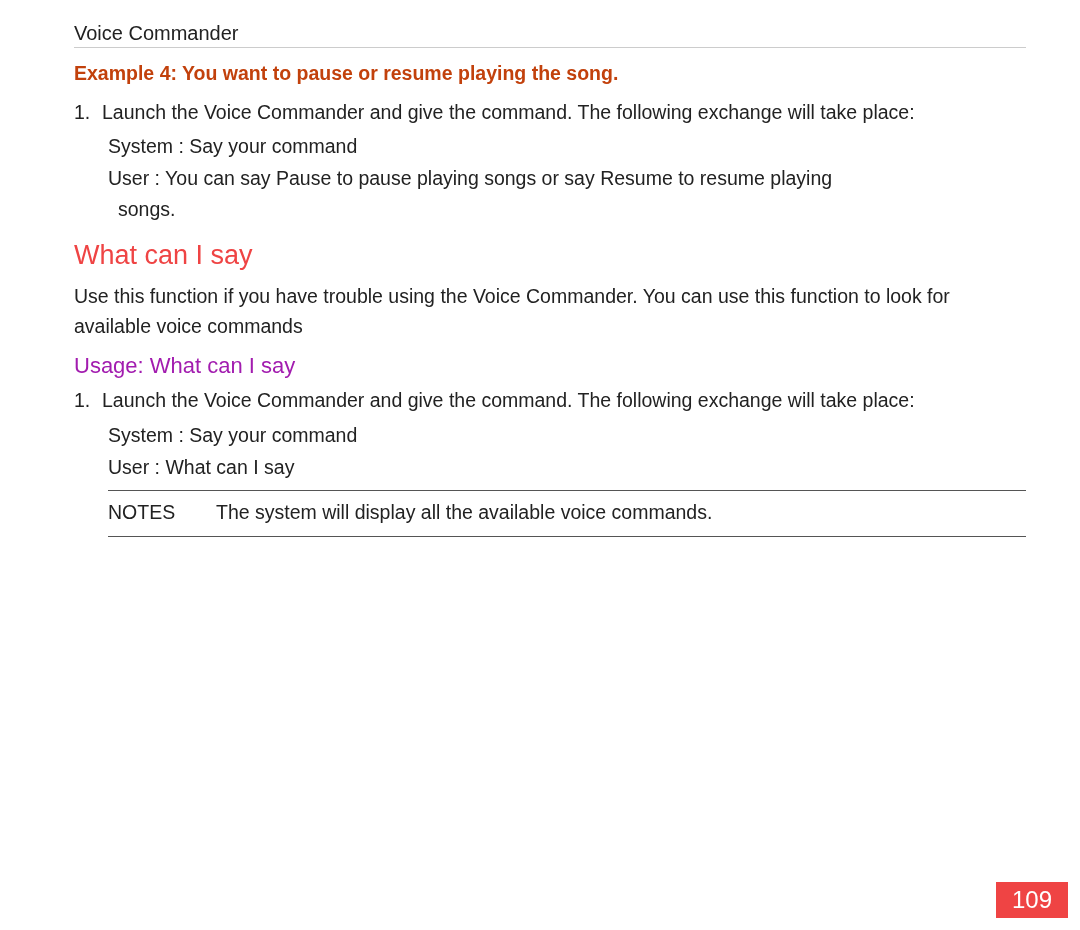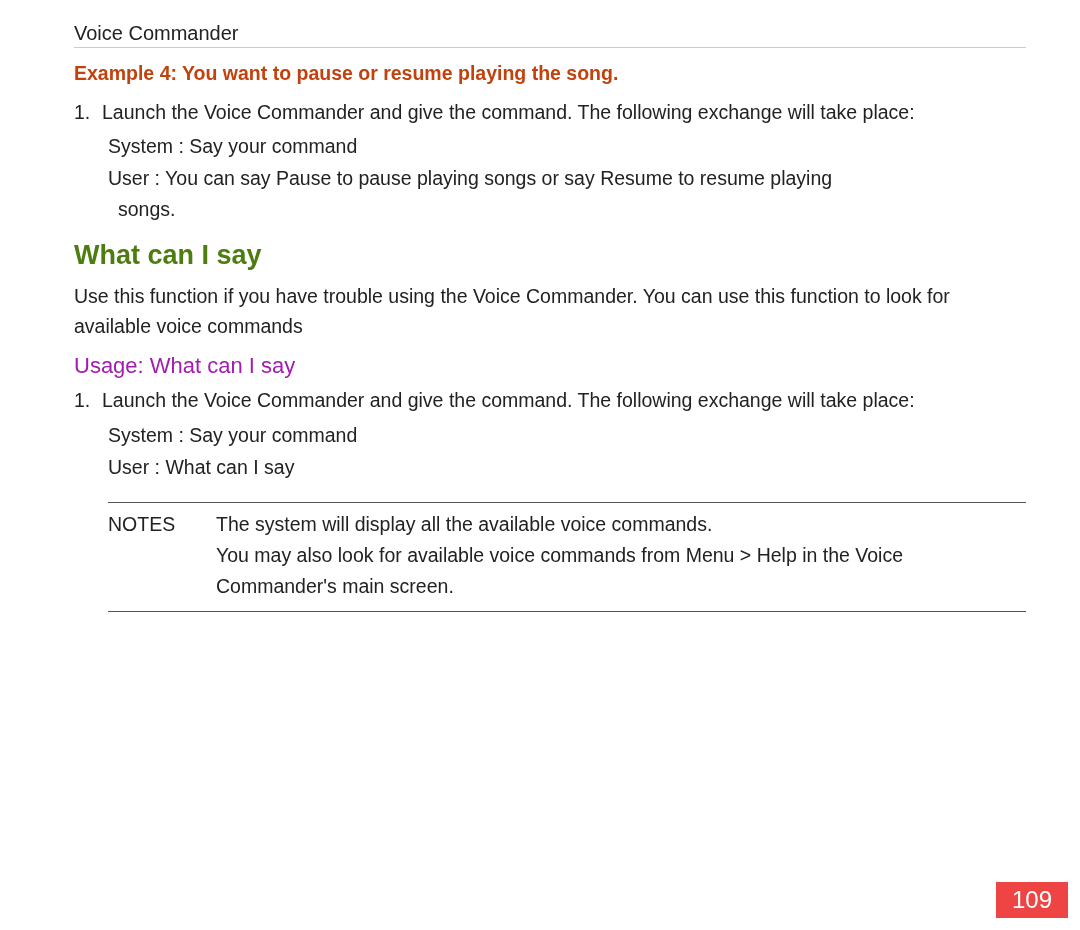--- a/index.html
+++ b/index.html
@@ -55,44 +55,44 @@
       font-size: 19.5px;
       line-height: 1.55;
       padding-left: 34px;
       margin-bottom: 2px;
     }
     .indent-wrap .cont {
       display: block;
       padding-left: 10px;
     }
     .h1 {
-      color: #4d7c0f;
+      color: #ef4444;
       font-size: 27px;
-      font-weight: 700;
+      font-weight: 400;
       margin-top: 16px;
       margin-bottom: 10px;
     }
     .para {
       font-size: 19.5px;
       line-height: 1.55;
       margin-bottom: 10px;
     }
     .h2 {
       color: #a21caf;
       font-size: 22px;
       font-weight: 400;
       margin-top: 12px;
       margin-bottom: 6px;
     }
     .notes-block {
       margin-left: 34px;
       border-top: 1px solid #555555;
       border-bottom: 1px solid #555555;
       padding: 6px 0 8px 0;
-      margin-top: 20px;
+      margin-top: 8px;
     }
     .notes-row {
       display: flex;
       font-size: 19.5px;
       line-height: 1.6;
     }
     .notes-label {
       width: 108px;
       flex-shrink: 0;
     }
@@ -147,20 +147,19 @@
   </div>
 
   <div class="indent-line">System :  Say your command</div>
   <div class="indent-line">User :  What can I say</div>
 
   <div class="notes-block">
     <div class="notes-row">
       <span class="notes-label">NOTES</span>
       <span class="notes-body">
         <span>The system will display all the available voice commands.</span><br>
-        <span>You may also look for available voice commands from Menu &gt; Help  in the Voice Commander's main screen.</span>
       </span>
     </div>
   </div>
 
 </div>
 
 <div class="page-number">109</div>
 
 </body></html>

